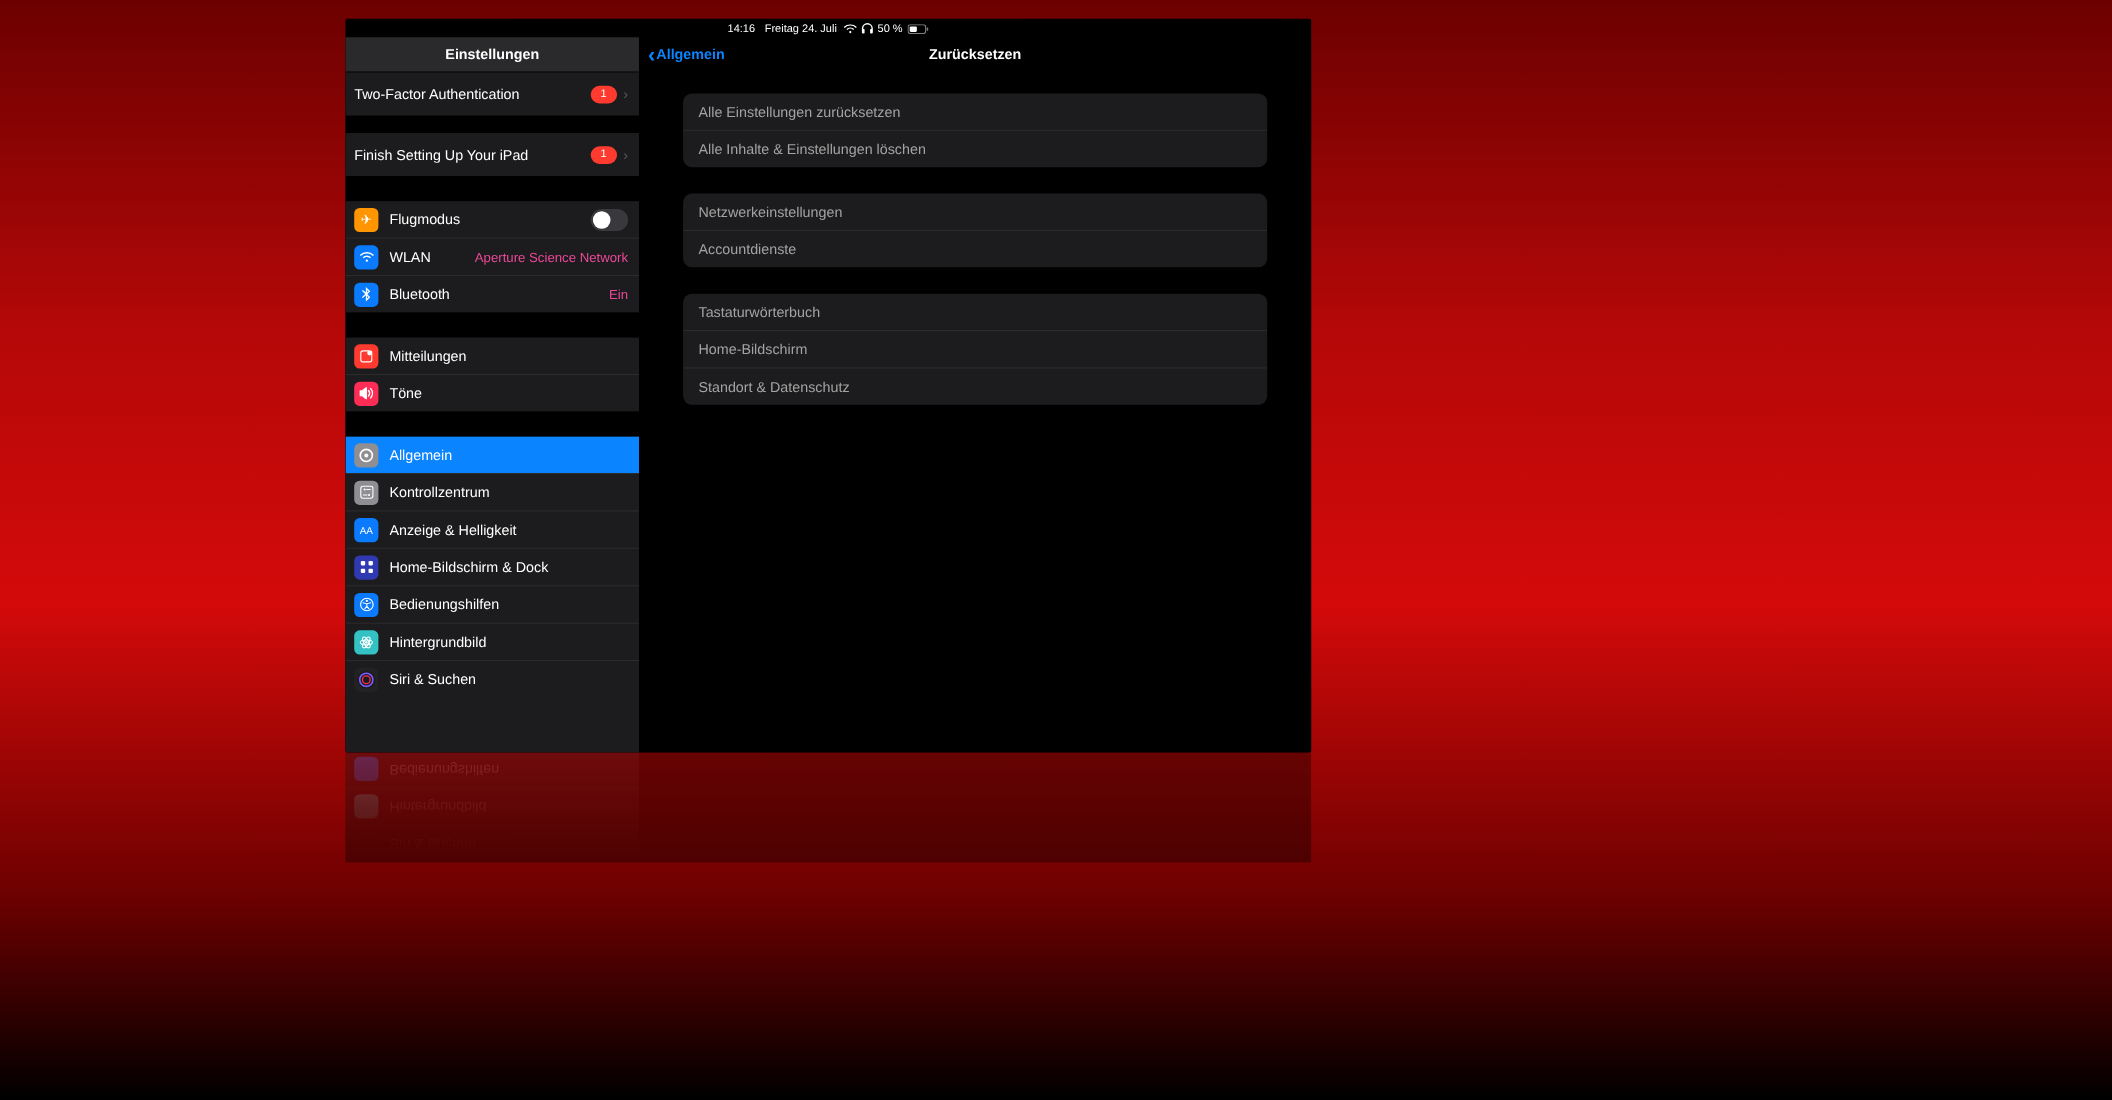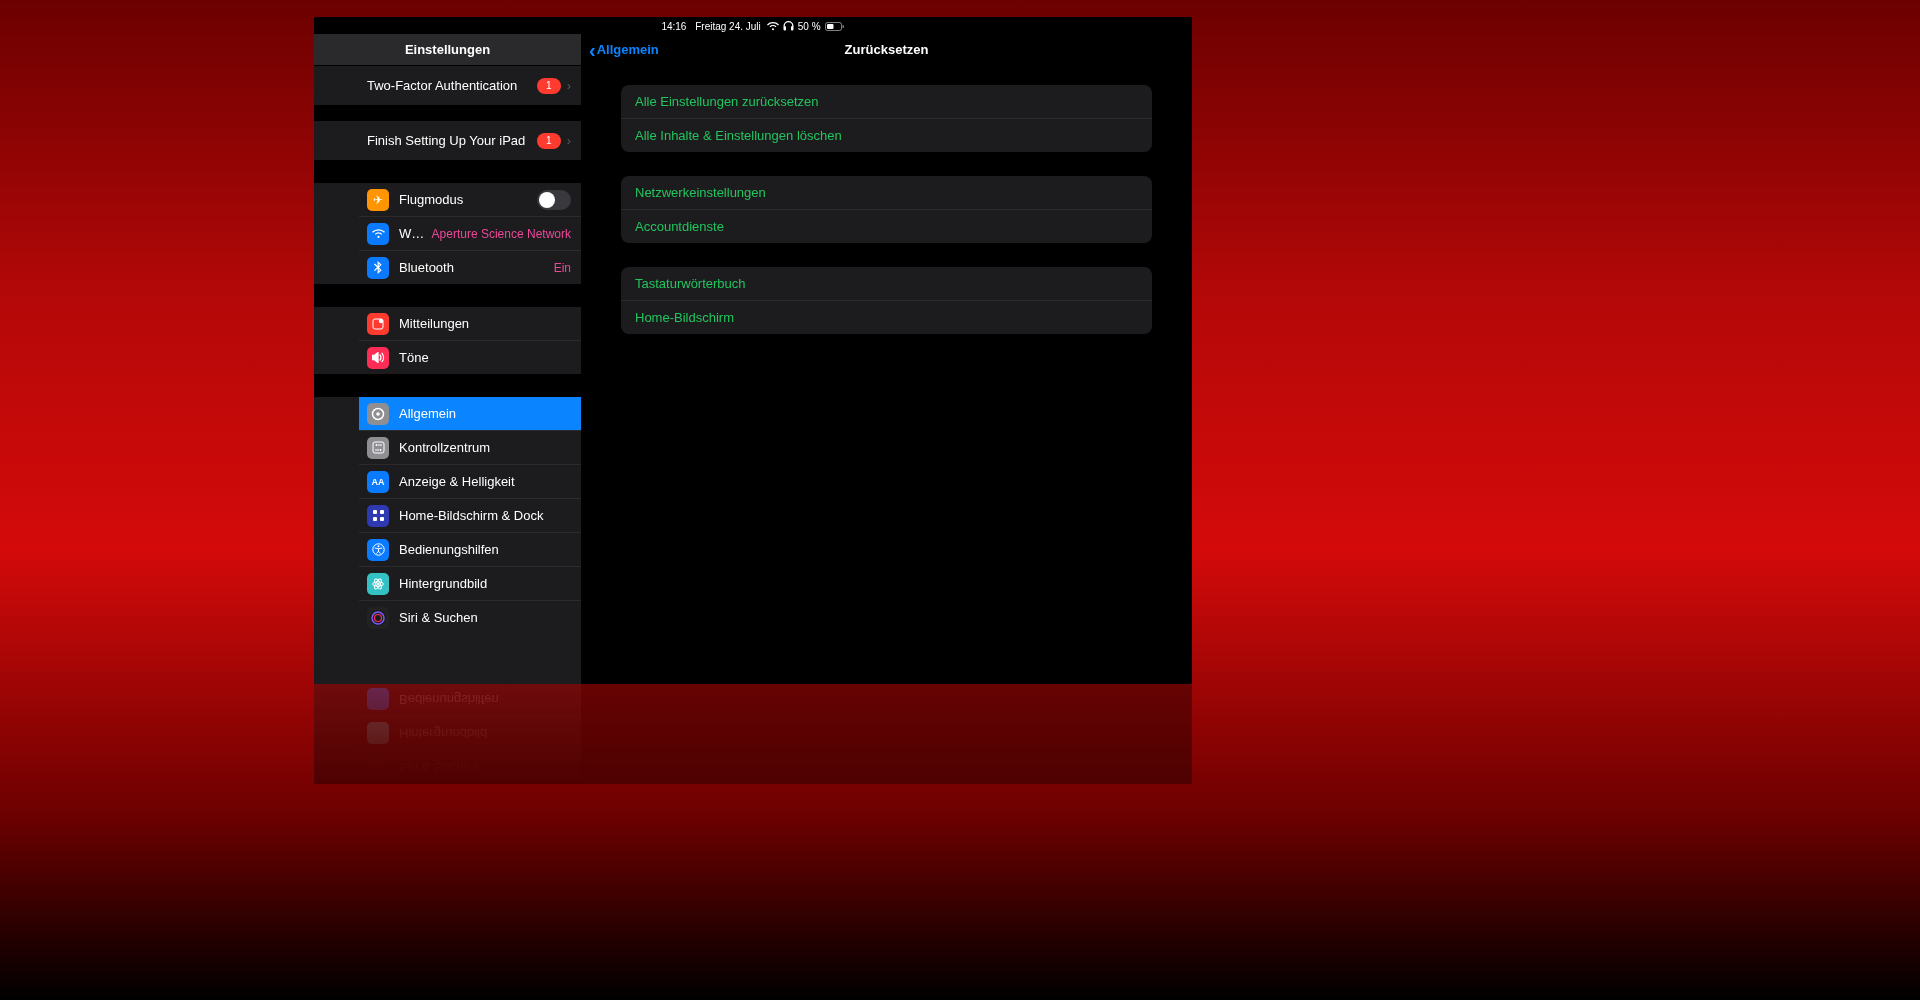--- a/index.html
+++ b/index.html
@@ -7,39 +7,39 @@
   .device{position:absolute;left:314px;top:17px;width:878px;height:667px;background:#000;border-radius:2px;overflow:hidden;color:#fff;font-size:13px;}
   .status{height:16px;display:flex;align-items:center;justify-content:center;padding:1px 8px 0 8px;font-size:10px;color:#fff;}
   .status .left span{margin-right:6px;}
   .status .right{display:flex;align-items:center;gap:4px;}
   .content{display:flex;height:650px;}
   .sidebar{width:267px;background:#1c1c1e;display:flex;flex-direction:column;}
   .sb-header{height:31px;display:flex;align-items:center;justify-content:center;font-weight:600;font-size:13px;background:#2a2a2c;border-bottom:1px solid #000;}
   .sb-scroll{overflow:hidden;flex:1;}
   .group{background:#1c1c1e;}
   .gap{height:23px;background:#000;}
-  .row{display:flex;align-items:center;height:33px;padding:0 10px 0 8px;border-top:1px solid #2b2b2d;margin-left:45px;}
+  .row{display:flex;align-items:center;height:33px;padding:0 10px 0 8px;border-top:1px solid #2b2b2d;}
   .group .row:first-child{border-top:none;}
   .row.tall{height:39px;}
   .row .icon{width:22px;height:22px;border-radius:5px;margin-right:10px;display:flex;align-items:center;justify-content:center;font-size:12px;color:#fff;flex:none;}
   .row .label{flex:1;white-space:nowrap;overflow:hidden;text-overflow:ellipsis;font-size:13px;}
   .row .value{color:#ec4899;font-size:12px;margin-left:6px;}
   .row .chev{color:#59595d;margin-left:6px;}
   .row.selected{background:#0a84ff;}
   .row.selected .label{color:#fff;}
   .badge{min-width:16px;height:16px;border-radius:8px;background:#ff3b30;color:#fff;font-size:10px;display:flex;align-items:center;justify-content:center;padding:0 4px;margin-left:6px;}
   .toggle{width:34px;height:20px;border-radius:10px;background:#39393d;position:relative;}
   .toggle .knob{width:16px;height:16px;border-radius:50%;background:#fff;position:absolute;top:2px;left:2px;}
   .detail{flex:1;background:#000;display:flex;flex-direction:column;}
   .dt-header{height:31px;position:relative;display:flex;align-items:center;justify-content:center;font-weight:600;font-size:13px;}
   .back{position:absolute;left:8px;display:flex;align-items:center;color:#0a84ff;font-size:13px;cursor:pointer;}
   .back .chv{font-size:20px;line-height:14px;margin-right:1px;}
   .dt-body{padding:20px 40px;}
   .card{background:#1c1c1e;border-radius:8px;margin-bottom:24px;overflow:hidden;}
-  .crow{height:33px;display:flex;align-items:center;padding:0 14px;color:#22c55e;font-size:13px;border-top:1px solid #2b2b2d;cursor:pointer;}
+  .crow{height:33px;display:flex;align-items:center;padding:0 14px;color:#a3a3a3;font-size:13px;border-top:1px solid #2b2b2d;cursor:pointer;}
   .card .crow:first-child{border-top:none;}
   
   .i-plane{background:#ff9500;} .i-wifi{background:#0a7aff;} .i-bt{background:#0a7aff;}
   .i-notif{background:#ff3b30;} .i-sound{background:#ff2d55;} .i-moon{background:#5856d6;}
   .i-time{background:#5856d6;} .i-gear{background:#8e8e93;} .i-cc{background:#8e8e93;}
   .i-disp{background:#0a7aff;} .i-home{background:#2f3ab2;} .i-acc{background:#0a7aff;}
   .i-wall{background:#34c1c4;} .i-siri{background:#222;}
   
   .reflection{position:absolute;left:314px;top:684px;width:878px;height:100px;transform:scaleY(-1);overflow:hidden;opacity:.35;pointer-events:none;}
   .reflection .device{top:0;left:0;}
@@ -165,21 +165,21 @@
                 <svg width="13" height="13" viewBox="0 0 13 13">
                     <rect x="1" y="1" width="11" height="11" rx="2" fill="none" stroke="#fff"></rect>
                     <circle cx="4.5" cy="4" r="1" fill="#fff"></circle>
                     <path d="M6 4h4M3 9h4" stroke="#fff"></path>
                     <circle cx="8.5" cy="9" r="1" fill="#fff"></circle>
                   </svg>
               </span>
               <span class="label">Kontrollzentrum</span>
             </div>
             <div class="row">
-              <span class="icon i-disp" style="font-size:9px;font-weight:700">AA</span>
+              <span class="icon i-disp" style="font-size:9px;font-weight:400">AA</span>
               <span class="label">Anzeige &amp; Helligkeit</span>
             </div>
             <div class="row">
               <span class="icon i-home">
                 <svg width="13" height="13" viewBox="0 0 13 13">
                     <rect x="1" y="1" width="4" height="4" rx="1" fill="#fff"></rect>
                     <rect x="8" y="1" width="4" height="4" rx="1" fill="#fff"></rect>
                     <rect x="1" y="8" width="4" height="4" rx="1" fill="#fff"></rect>
                     <rect x="8" y="8" width="4" height="4" rx="1" fill="#fff"></rect>
                   </svg>
@@ -236,20 +236,21 @@
             <div class="crow">Alle Einstellungen zurücksetzen</div>
             <div class="crow">Alle Inhalte &amp; Einstellungen löschen</div>
           </div>
           <div class="card">
             <div class="crow">Netzwerkeinstellungen</div>
             <div class="crow">Accountdienste</div>
           </div>
           <div class="card">
             <div class="crow">Tastaturwörterbuch</div>
             <div class="crow">Home-Bildschirm</div>
+            <div class="crow">Standort &amp; Datenschutz</div>
           </div>
         </div>
       </div>
     </div>
   </div>
 
   <div class="reflection">
     <div class="device">
       <div class="content">
         <div class="sidebar">

